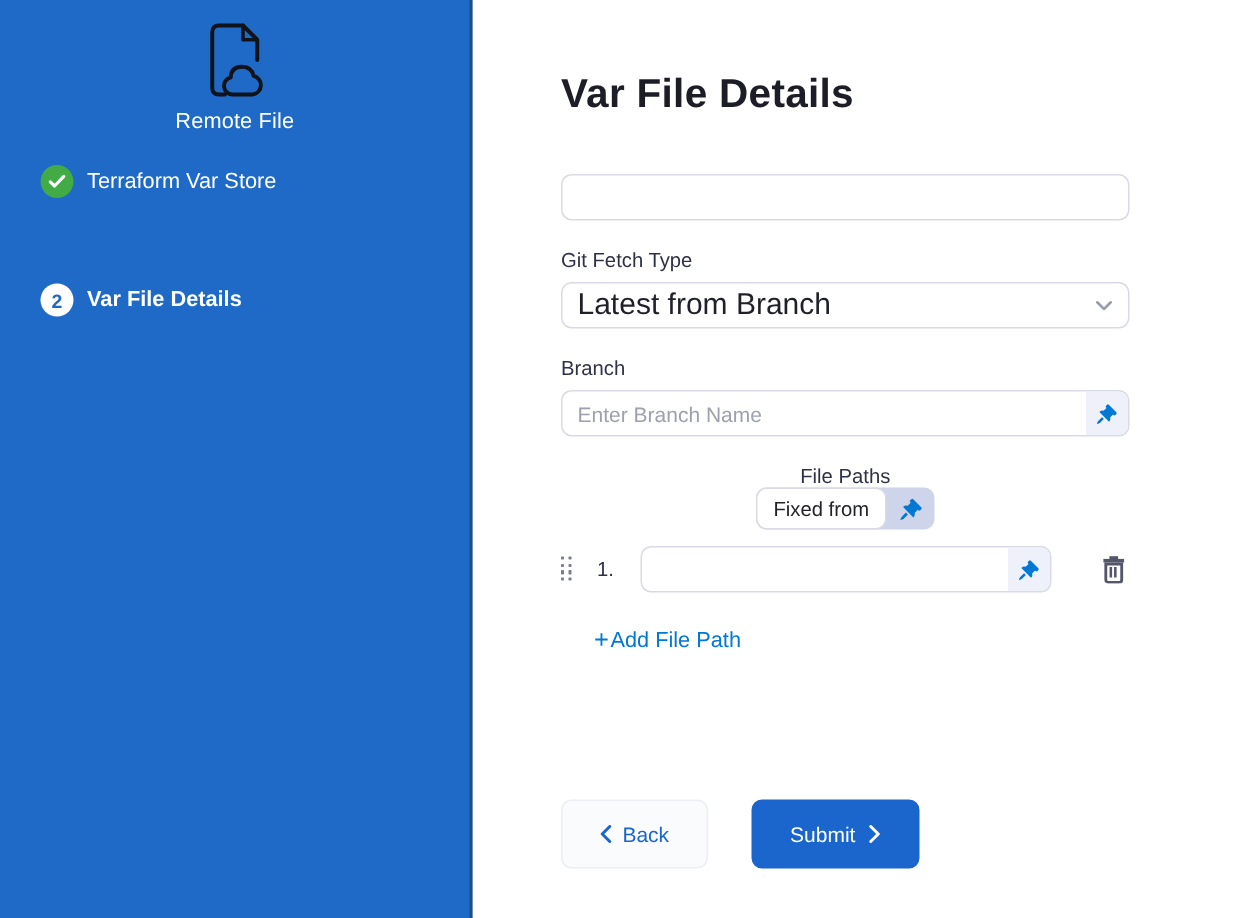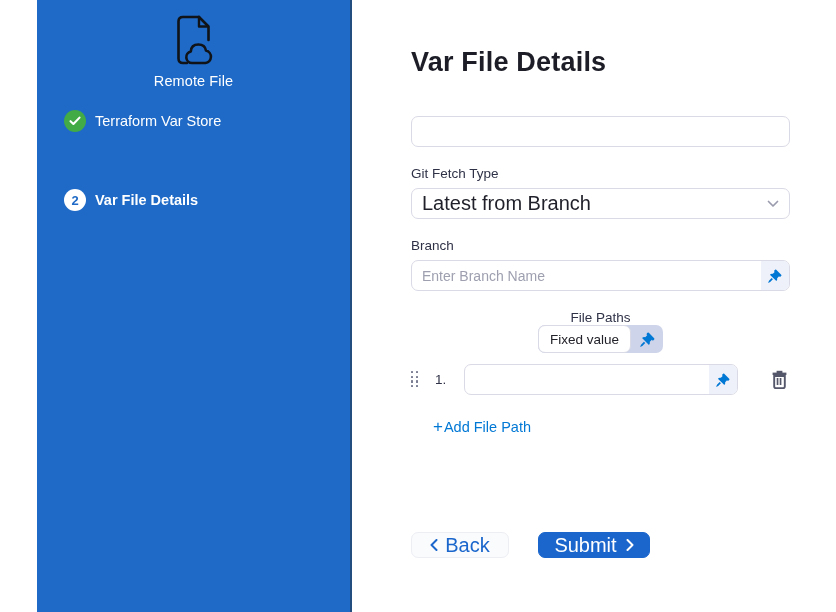--- a/index.html
+++ b/index.html
@@ -3,21 +3,21 @@
 <meta charset="utf-8">
 <style>
   * { box-sizing: border-box; margin: 0; padding: 0; }
   html,body { width: 836px; height: 612px; }
   body {
     font-family: "Liberation Sans", "DejaVu Sans", sans-serif;
     background: #ffffff;
     color: #22222a;
     overflow: hidden;
   }
-  .app { display: flex; width: 836px; height: 612px; padding-left: 37px; }
+  .app { display: flex; width: 836px; height: 612px; }
 
   
   .sidebar {
     position: relative;
     width: 315px; height: 612px; flex: none;
     background: #1e6ac6;
     border-right: 2px solid rgba(40,52,70,0.55);
   }
   .wizard-head {
     position: absolute; top: 14px; left: 0; width: 100%;
@@ -114,21 +114,21 @@
     display: inline-flex; align-items: center;
     margin-left: 22px; margin-top: 1px;
     background: none; border: none; cursor: pointer;
     color: #0278d5; font-size: 14.5px; font-weight: 500; font-family: inherit;
   }
   .add-link .plus { font-size: 17px; font-weight: 500; margin-right: 1px; line-height: 14px; }
 
   
   .btn-row { display: flex; align-items: center; gap: 29px; margin-top: 96px; }
   .btn {
-    height: 26px; border-radius: 7px; font-size: 20px; font-weight: 500;
+    height: 46px; border-radius: 7px; font-size: 14px; font-weight: 500;
     display: inline-flex; align-items: center; justify-content: center;
     cursor: pointer; font-family: inherit;
   }
   .btn-back {
     width: 98px; background: #fafbfc; border: 1px solid #eceef4; color: #1a66cc;
     gap: 7px;
   }
   .btn-submit {
     width: 112px; background: #1a66cc; border: 1px solid #1a66cc; color: #ffffff;
     gap: 9px;
@@ -197,21 +197,21 @@
             <svg width="14" height="14" viewBox="0 0 16 16">
               <path fill="#0278d5" d="M9.41.92a1 1 0 0 0-1.41 0l-.71.71a1 1 0 0 0 0 1.41l.35.35-2.12 2.13a3.5 3.5 0 0 0-3.33.92l7.37 7.37a3.5 3.5 0 0 0 .92-3.33l2.13-2.12.35.35a1 1 0 0 0 1.41 0l.71-.71a1 1 0 0 0 0-1.41L9.41.92zM1.1 13.49l-1 2.41 2.41-1 3.1-3.1-1.41-1.41-3.1 3.1z"></path>
             </svg>
           </span>
         </div>
       </div>
 
       <div class="filepaths-header">
         <span class="field-label" style="margin-bottom:0">File Paths</span>
         <div class="type-selector">
-          <span class="sel-white">Fixed value</span>
+          <span class="sel-white">Fixed from</span>
           <span class="pin-btn">
             <svg width="15" height="15" viewBox="0 0 16 16">
               <path fill="#0278d5" d="M9.41.92a1 1 0 0 0-1.41 0l-.71.71a1 1 0 0 0 0 1.41l.35.35-2.12 2.13a3.5 3.5 0 0 0-3.33.92l7.37 7.37a3.5 3.5 0 0 0 .92-3.33l2.13-2.12.35.35a1 1 0 0 0 1.41 0l.71-.71a1 1 0 0 0 0-1.41L9.41.92zM1.1 13.49l-1 2.41 2.41-1 3.1-3.1-1.41-1.41-3.1 3.1z"></path>
             </svg>
           </span>
         </div>
       </div>
 
       <div class="filepath-row">
         <span class="drag-handle">

